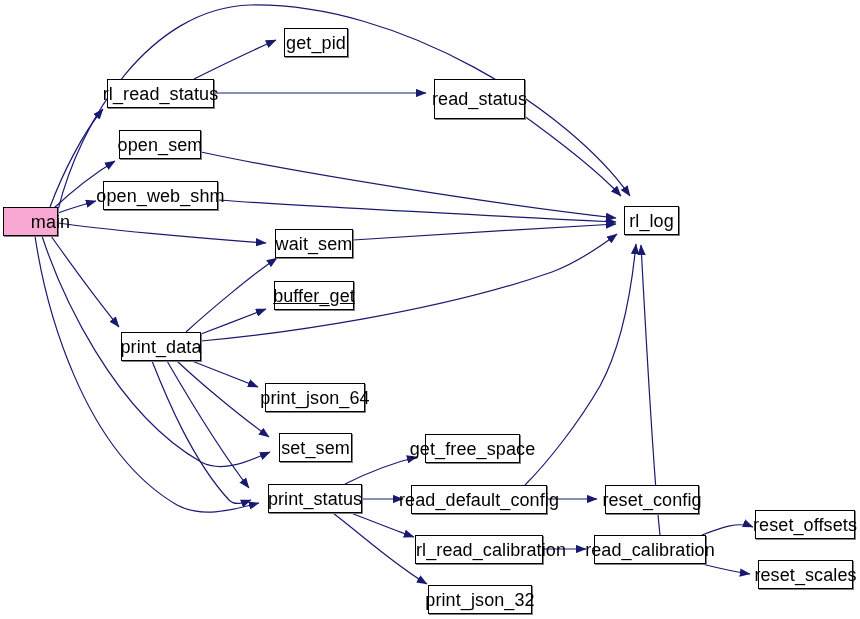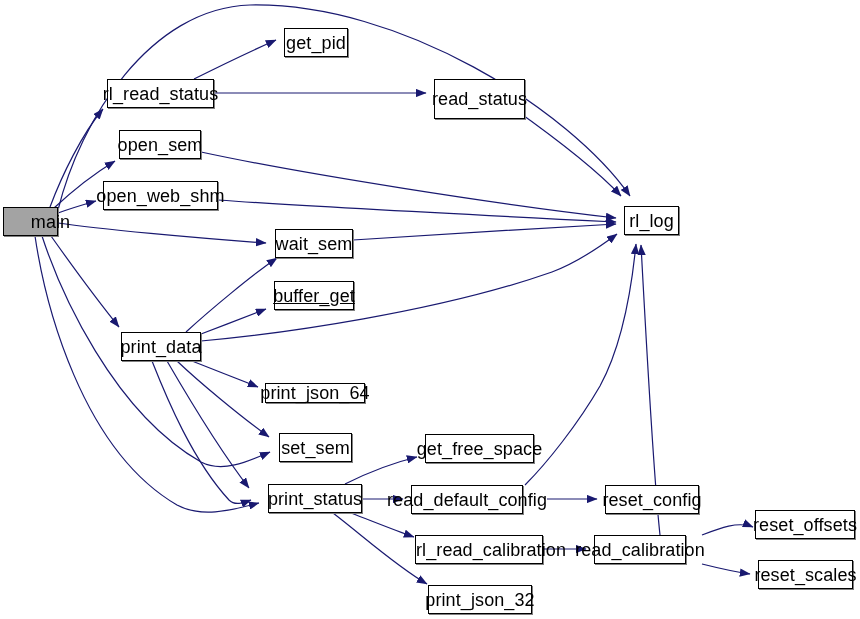--- a/index.html
+++ b/index.html
@@ -33,21 +33,21 @@
     font-size: 18px;
     line-height: 1;
     display: flex;
     align-items: center;
     justify-content: center;
     white-space: nowrap;
     box-shadow: 1px 1px 0 0 #808080;
     letter-spacing: 0.1px;
   }
   .node.root {
-    background: #a3a3a3;
+    background: #f9a8d4;
     border-color: #000000;
     padding-left: 40px;
   }
   .node-label {
     display: block;
     pointer-events: none;
   }
 </style>
 </head>
 <body>
@@ -117,45 +117,45 @@
       </div>
       <div class="node" style="left: 275px; top: 229px; width: 78px; height: 29px;">
         <span class="node-label">wait_sem</span>
       </div>
       <div class="node" style="left: 274px; top: 281px; width: 80px; height: 29px; text-decoration: underline;">
         <span class="node-label">buffer_get</span>
       </div>
       <div class="node" style="left: 121px; top: 332px; width: 80px; height: 29px;">
         <span class="node-label">print_data</span>
       </div>
-      <div class="node" style="left: 265px; top: 383px; width: 100px; height: 20px;">
+      <div class="node" style="left: 265px; top: 383px; width: 100px; height: 29px;">
         <span class="node-label">print_json_64</span>
       </div>
       <div class="node" style="left: 279px; top: 433px; width: 73px; height: 29px;">
         <span class="node-label">set_sem</span>
       </div>
-      <div class="node" style="left: 425px; top: 434px; width: 109px; height: 29px;">
+      <div class="node" style="left: 425px; top: 434px; width: 95px; height: 29px;">
         <span class="node-label">get_free_space</span>
       </div>
       <div class="node" style="left: 268px; top: 484px; width: 94px; height: 29px;">
         <span class="node-label">print_status</span>
       </div>
-      <div class="node" style="left: 411px; top: 485px; width: 112px; height: 29px;">
+      <div class="node" style="left: 411px; top: 485px; width: 136px; height: 29px;">
         <span class="node-label">read_default_config</span>
       </div>
       <div class="node" style="left: 605px; top: 485px; width: 94px; height: 29px;">
         <span class="node-label">reset_config</span>
       </div>
       <div class="node" style="left: 755px; top: 510px; width: 100px; height: 29px;">
         <span class="node-label">reset_offsets</span>
       </div>
       <div class="node" style="left: 415px; top: 535px; width: 128px; height: 29px; padding-left: 24px;">
         <span class="node-label">rl_read_calibration</span>
       </div>
-      <div class="node" style="left: 594px; top: 535px; width: 92px; height: 29px;">
+      <div class="node" style="left: 594px; top: 535px; width: 112px; height: 29px;">
         <span class="node-label">read_calibration</span>
       </div>
       <div class="node" style="left: 758px; top: 560px; width: 95px; height: 29px;">
         <span class="node-label">reset_scales</span>
       </div>
       <div class="node" style="left: 428px; top: 585px; width: 104px; height: 29px;">
         <span class="node-label">print_json_32</span>
       </div>
     </div>
 </div>

